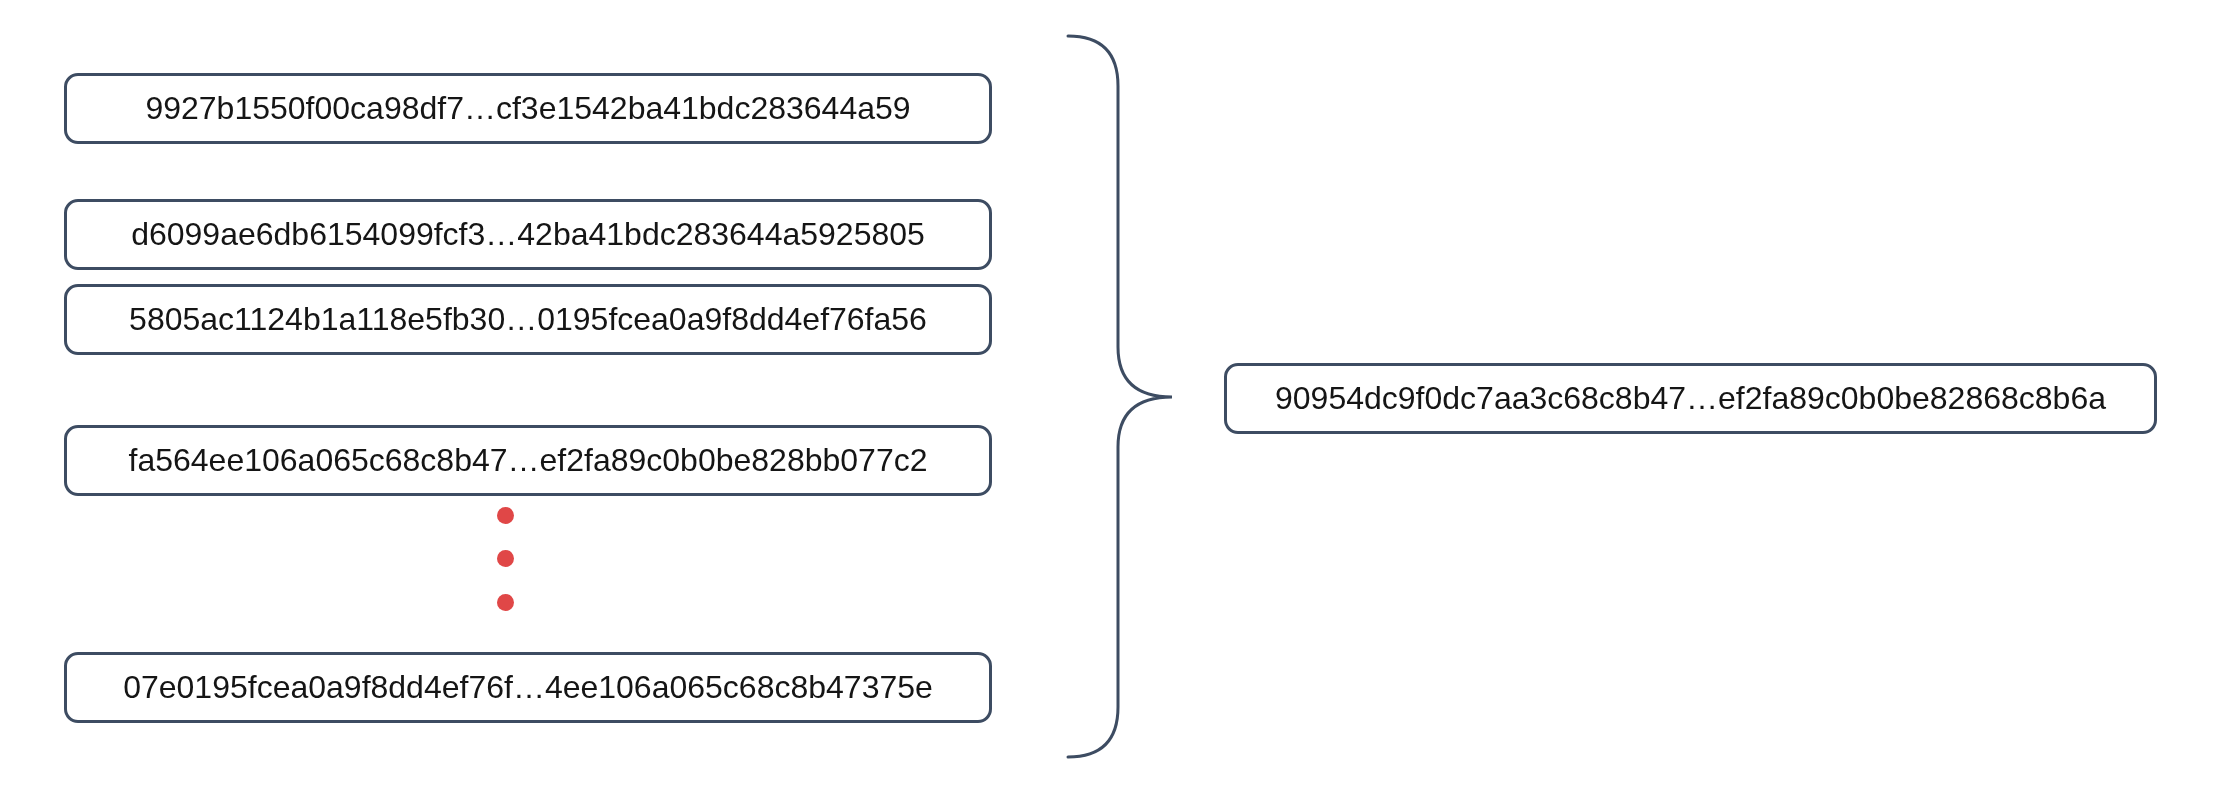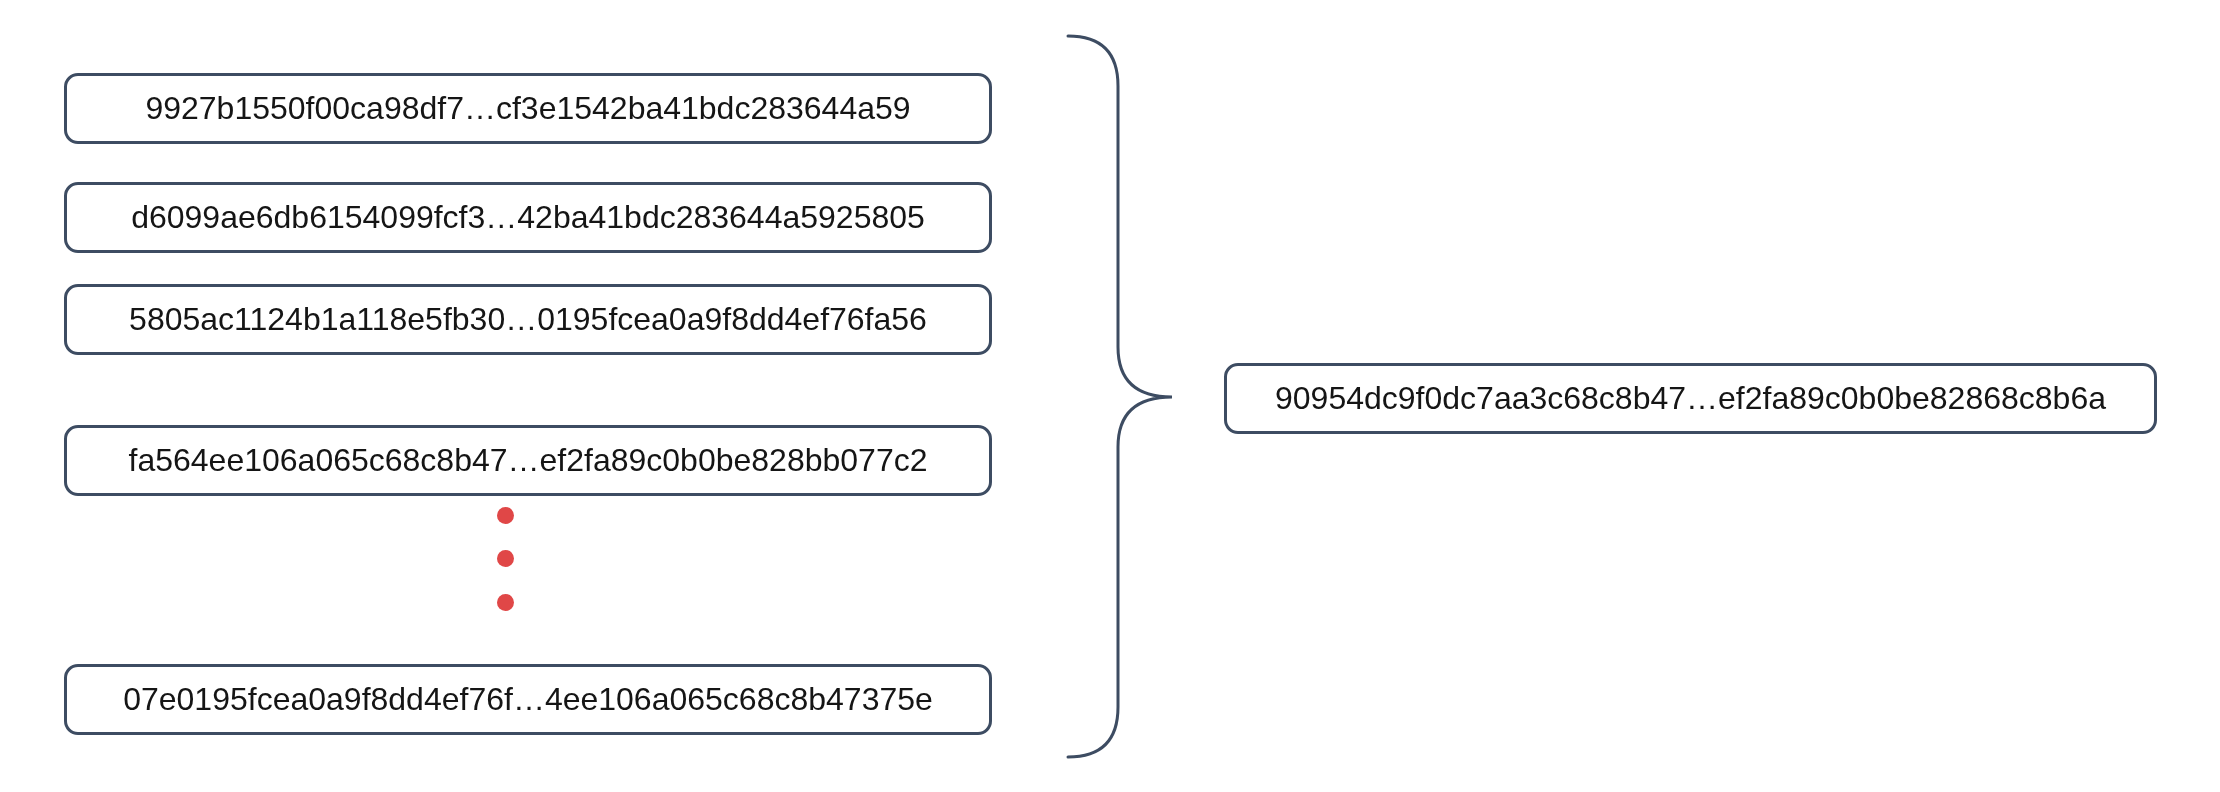--- a/index.html
+++ b/index.html
@@ -77,37 +77,37 @@
 </style>
 </head>
 <body>
 
 <div class="canvas">
 
   <div class="hash-box input" style="top: 73px;">
     <span class="hash-text">9927b1550f00ca98df7…cf3e1542ba41bdc283644a59</span>
   </div>
 
-  <div class="hash-box input" style="top: 182px;">
+  <div class="hash-box input" style="top: 199px;">
     <span class="hash-text">d6099ae6db6154099fcf3…42ba41bdc283644a5925805</span>
   </div>
 
   <div class="hash-box input" style="top: 284px;">
     <span class="hash-text">5805ac1124b1a118e5fb30…0195fcea0a9f8dd4ef76fa56</span>
   </div>
 
   <div class="hash-box input" style="top: 401px; margin-top: 24px;">
     <span class="hash-text">fa564ee106a065c68c8b47…ef2fa89c0b0be828bb077c2</span>
   </div>
 
   <span class="dot d1"></span>
   <span class="dot d2"></span>
   <span class="dot d3"></span>
 
-  <div class="hash-box input" style="top: 652px; margin-top: 12px;">
+  <div class="hash-box input" style="top: 652px;">
     <span class="hash-text">07e0195fcea0a9f8dd4ef76f…4ee106a065c68c8b47375e</span>
   </div>
 
   <svg class="brace" viewBox="0 0 2220 792" aria-hidden="true">
     <path d="M 1068 36
              Q 1118 36 1118 86
              L 1118 347
              Q 1118 397 1172 397
              Q 1118 397 1118 447
              L 1118 707

